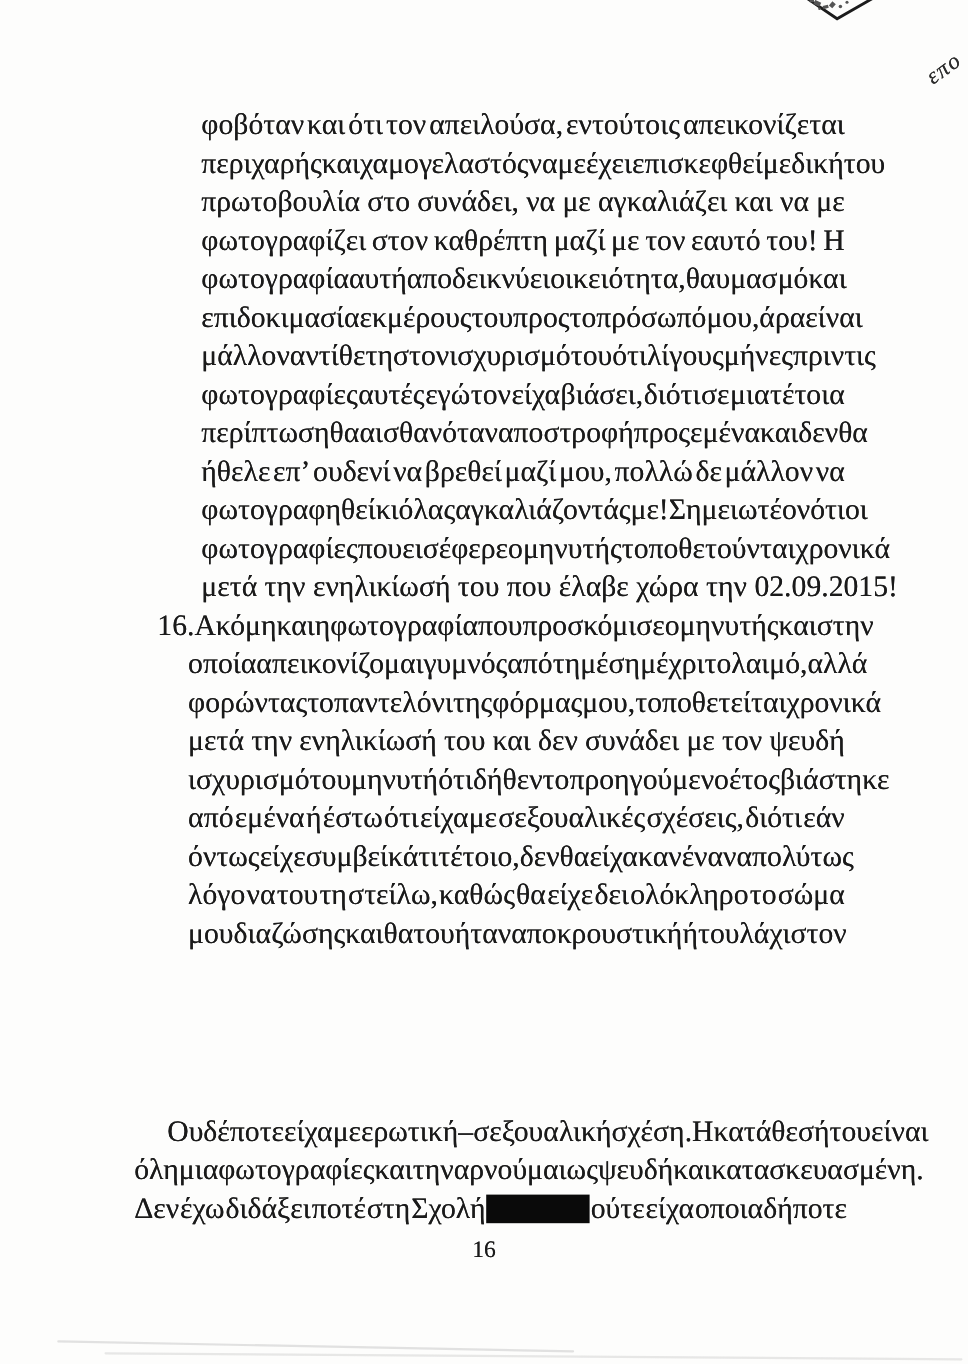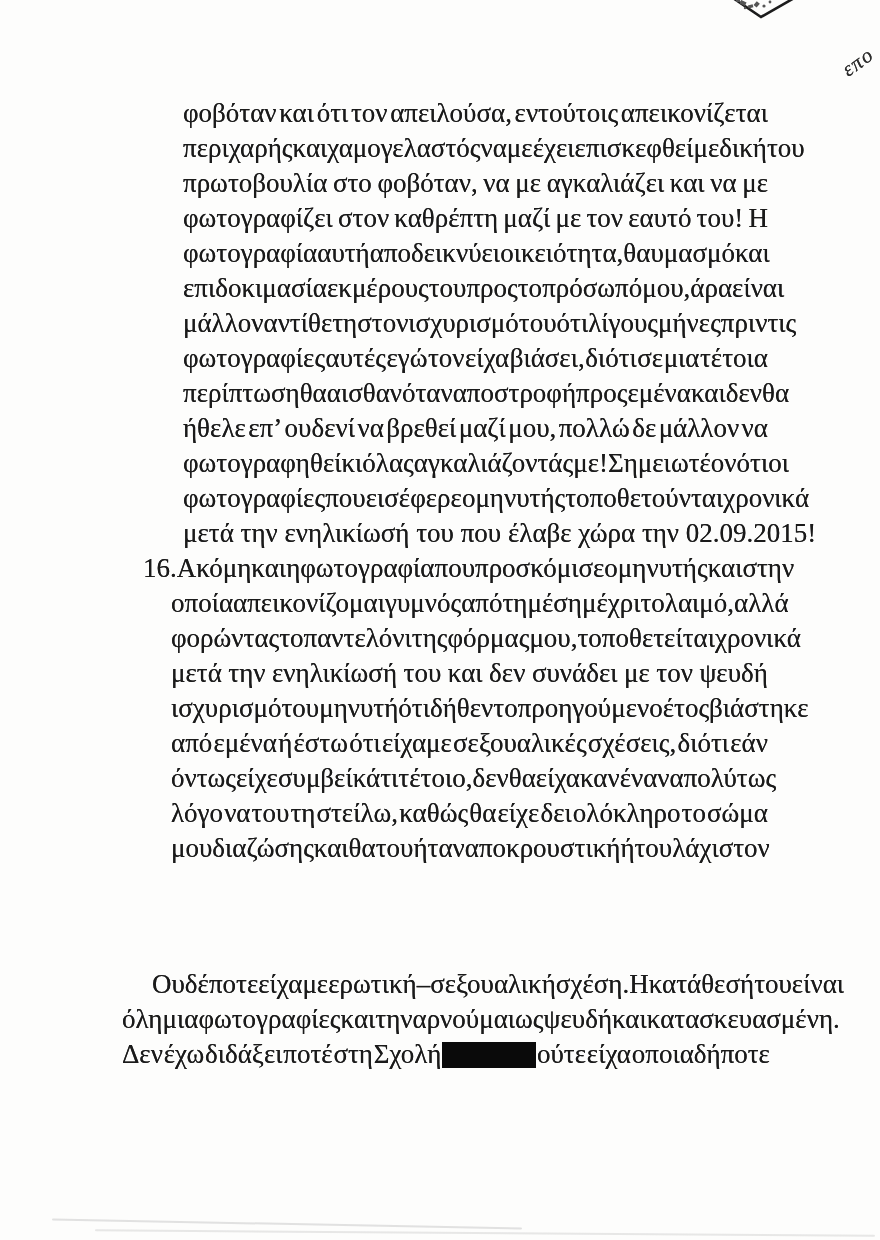--- a/index.html
+++ b/index.html
@@ -62,21 +62,21 @@
   <div class="handwriting">επο</div>
 
   <div class="block" style="left:183px;top:96px;width:585px;">
     <div class="ln jflex">
         <span class="seg"><span>φοβόταν</span><span>και</span><span>ότι</span><span>τον</span><span>απειλούσα,</span><span>εντούτοις</span><span>απεικονίζεται</span></span>
       </div>
     <div class="ln jflex">
         <span class="seg"><span>περιχαρής</span><span>και</span><span>χαμογελαστός</span><span>να</span><span>με</span><span>έχει</span><span>επισκεφθεί</span><span>με</span><span>δική</span><span>του</span></span>
       </div>
     <div class="ln jflex">
-        <span class="seg"><span>πρωτοβουλία</span><span>στο</span><span>φοβόταν,</span><span>να</span><span>με</span><span>αγκαλιάζει</span><span>και</span><span>να</span><span>με</span></span>
+        <span class="seg"><span>πρωτοβουλία</span><span>στο</span><span>συνάδει,</span><span>να</span><span>με</span><span>αγκαλιάζει</span><span>και</span><span>να</span><span>με</span></span>
       </div>
     <div class="ln jflex">
         <span class="seg"><span>φωτογραφίζει</span><span>στον</span><span>καθρέπτη</span><span>μαζί</span><span>με</span><span>τον</span><span>εαυτό</span><span>του!</span><span>Η</span></span>
       </div>
     <div class="ln jflex">
         <span class="seg"><span>φωτογραφία</span><span>αυτή</span><span>αποδεικνύει</span><span>οικειότητα,</span><span>θαυμασμό</span><span>και</span></span>
       </div>
     <div class="ln jflex">
         <span class="seg"><span>επιδοκιμασία</span><span>εκ</span><span>μέρους</span><span>του</span><span>προς</span><span>το</span><span>πρόσωπό</span><span>μου,</span><span>άρα</span><span>είναι</span></span>
       </div>
@@ -126,31 +126,32 @@
       </div>
     <div class="ln jflex cont">
         <span class="seg"><span>λόγο</span><span>να</span><span>του</span><span>τη</span><span>στείλω,</span><span>καθώς</span><span>θα</span><span>είχε</span><span>δει</span><span>ολόκληρο</span><span>το</span><span>σώμα</span></span>
       </div>
     <div class="ln jflex cont">
         <span class="seg"><span>μου</span><span>δια</span><span>ζώσης</span><span>και</span><span>θα</span><span>του</span><span>ήταν</span><span>αποκρουστική</span><span>ή</span><span>τουλάχιστον</span></span>
       </div>
   </div>
 
 
-  <div class="block" style="left:122px;top:967px;width:648px;">
+  <div class="block" style="left:122px;top:1011px;width:648px;">
     <div class="ln jflex indent">
         <span class="seg"><span>Ουδέποτε</span><span>είχαμε</span><span>ερωτική</span><span>–</span><span>σεξουαλική</span><span>σχέση.</span><span>Η</span><span>κατάθεσή</span><span>του</span><span>είναι</span></span>
       </div>
     <div class="ln jflex">
         <span class="seg"><span>όλη</span><span>μια</span><span>φωτογραφίες</span><span>και</span><span>την</span><span>αρνούμαι</span><span>ως</span><span>ψευδή</span><span>και</span><span>κατασκευασμένη.</span></span>
       </div>
     <div class="ln jflex">
       <span class="seg"><span>Δεν</span><span>έχω</span><span>διδάξει</span><span>ποτέ</span><span>στη</span><span>Σχολή</span></span>
       <span class="redaction redact-2"></span>
       <span class="seg"><span>ούτε</span><span>είχα</span><span>οποιαδήποτε</span></span>
     </div>
   </div>
 
+  <div class="pagenum">16</div>
 
   <div class="streak s1"></div>
   <div class="streak s2"></div>
 
 </div>
 
 </body></html>

